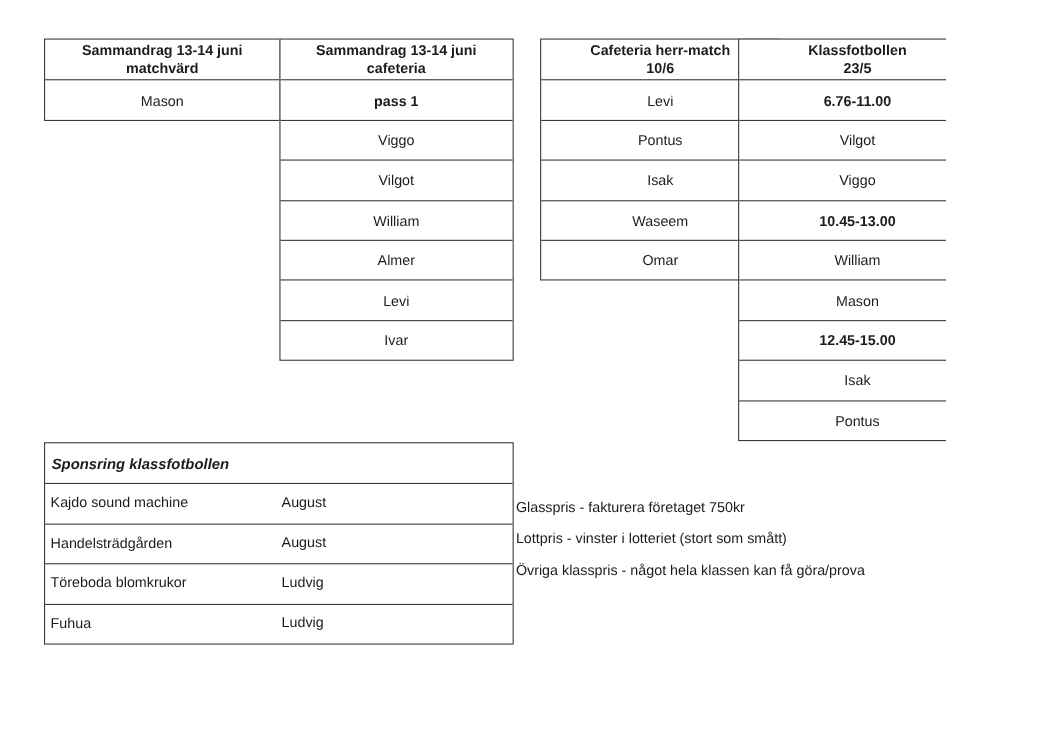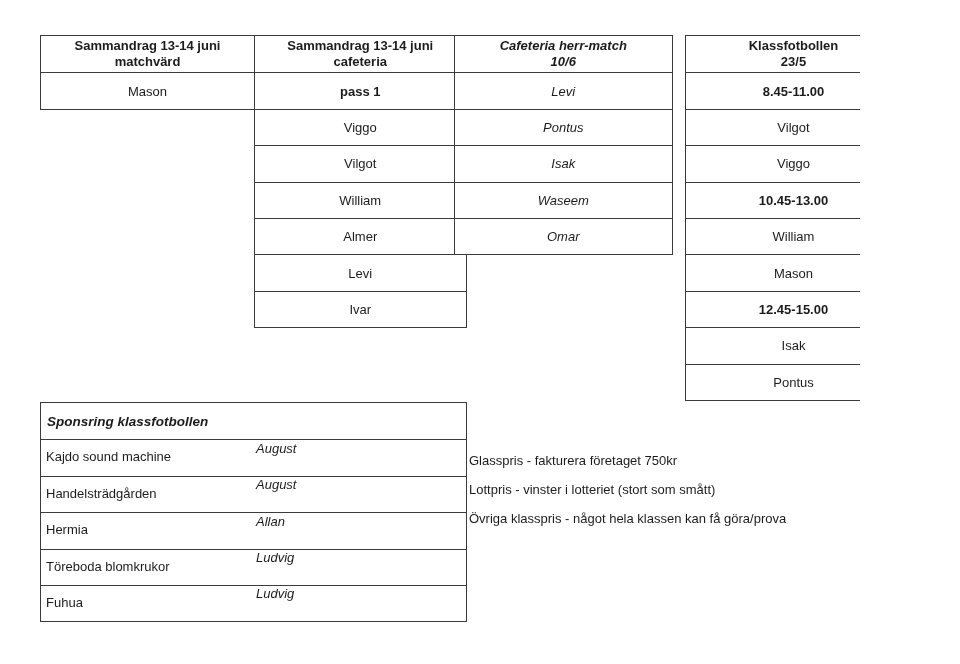--- a/index.html
+++ b/index.html
@@ -69,23 +69,22 @@
   }
   .sponsor-table .s-row .sponsor {
     position: absolute;
     top: 9px;
     left: 5px;
     white-space: nowrap;
   }
   .sponsor-table .s-row .person {
     position: absolute;
     left: 215px;
-    bottom: 20px;
+    bottom: 12px;
     white-space: nowrap;
-    font-style: italic;
   }
 
   
   .note {
     position: absolute;
     left: 469px;
     font-size: 13px;
     white-space: nowrap;
   }
 </style>
@@ -108,37 +107,37 @@
           <span>cafeteria</span>
         </div>
         <div class="cell bold">pass 1</div>
         <div class="cell">Viggo</div>
         <div class="cell">Vilgot</div>
         <div class="cell">William</div>
         <div class="cell">Almer</div>
         <div class="cell">Levi</div>
         <div class="cell">Ivar</div>
       </div>
-      <div class="mini-table" style="left: 454px; width: 218.5px; font-style: italic;">
+      <div class="mini-table" style="left: 491px; width: 218.5px;">
         <div class="cell head">
           <span>Cafeteria herr-match</span>
           <span>10/6</span>
         </div>
         <div class="cell">Levi</div>
         <div class="cell">Pontus</div>
         <div class="cell">Isak</div>
         <div class="cell">Waseem</div>
         <div class="cell">Omar</div>
       </div>
-      <div class="mini-table" style="left: 685px; width: 217px;">
+      <div class="mini-table" style="left: 671px; width: 217px;">
         <div class="cell head">
           <span>Klassfotbollen</span>
           <span>23/5</span>
         </div>
-        <div class="cell bold">8.45-11.00</div>
+        <div class="cell bold">6.76-11.00</div>
         <div class="cell">Vilgot</div>
         <div class="cell">Viggo</div>
         <div class="cell bold">10.45-13.00</div>
         <div class="cell">William</div>
         <div class="cell">Mason</div>
         <div class="cell bold">12.45-15.00</div>
         <div class="cell">Isak</div>
         <div class="cell">Pontus</div>
       </div>
     </div>
@@ -148,24 +147,20 @@
     <div id="sponsor-rows">
         <div class="s-row">
           <span class="sponsor">Kajdo sound machine</span>
           <span class="person">August</span>
         </div>
         <div class="s-row">
           <span class="sponsor">Handelsträdgården</span>
           <span class="person">August</span>
         </div>
         <div class="s-row">
-          <span class="sponsor">Hermia</span>
-          <span class="person">Allan</span>
-        </div>
-        <div class="s-row">
           <span class="sponsor">Töreboda blomkrukor</span>
           <span class="person">Ludvig</span>
         </div>
         <div class="s-row">
           <span class="sponsor">Fuhua</span>
           <span class="person">Ludvig</span>
         </div>
       </div>
   </div>
 

